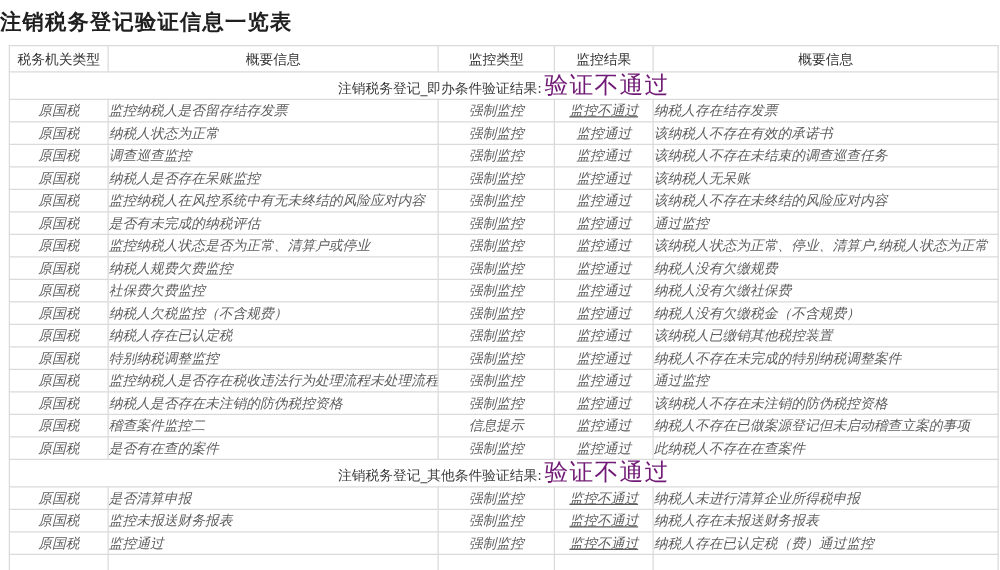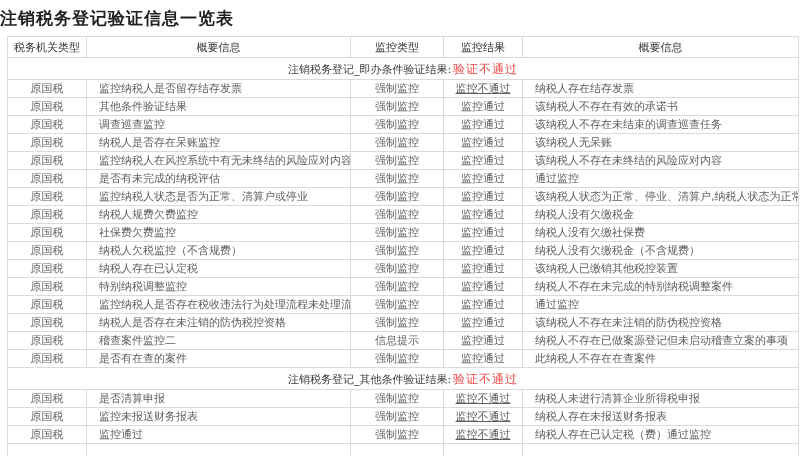--- a/index.html
+++ b/index.html
@@ -43,29 +43,29 @@
   .verify-table th {
     color: #333333;
     font-weight: normal;
     text-align: center;
     background: #ffffff;
   }
   tr.section-row { height: 22px; }
   tr.section-row td { text-align: center; }
   .sec-label { color: #3a3a3a; font-size: 11px; margin-top: 17px; }
   .sec-result {
-    color: #ef4444;
-    font-size: 12px;
+    color: #701a75;
+    font-size: 19px;
     margin-left: 2px;
     letter-spacing: 1px;
   }
-  tr.data-row { height: 18px; }
+  tr.data-row { height: 18px; font-style: italic; }
   tr.data-row td { color: #5e5e5e; }
   td.cell-center { text-align: center; }
-  td.cell-left { text-align: left; padding-left: 12px; }
+  td.cell-left { text-align: left; padding-left: 0; }
   td.res-fail {
     color: #cc3a32;
     text-decoration: underline;
   }
   tr.partial-row { height: 20px; }
 </style>
 </head>
 <body>
 
 <div class="page-title">注销税务登记验证信息一览表</div>
@@ -96,21 +96,21 @@
 
     <tr class="data-row">
       <td class="cell-center">原国税</td>
       <td class="cell-left">监控纳税人是否留存结存发票</td>
       <td class="cell-center">强制监控</td>
       <td class="cell-center res-fail">监控不通过</td>
       <td class="cell-left">纳税人存在结存发票</td>
     </tr>
     <tr class="data-row">
       <td class="cell-center">原国税</td>
-      <td class="cell-left">其他条件验证结果</td>
+      <td class="cell-left">纳税人状态为正常</td>
       <td class="cell-center">强制监控</td>
       <td class="cell-center">监控通过</td>
       <td class="cell-left">该纳税人不存在有效的承诺书</td>
     </tr>
     <tr class="data-row">
       <td class="cell-center">原国税</td>
       <td class="cell-left">调查巡查监控</td>
       <td class="cell-center">强制监控</td>
       <td class="cell-center">监控通过</td>
       <td class="cell-left">该纳税人不存在未结束的调查巡查任务</td>
@@ -141,21 +141,21 @@
       <td class="cell-left">监控纳税人状态是否为正常、清算户或停业</td>
       <td class="cell-center">强制监控</td>
       <td class="cell-center">监控通过</td>
       <td class="cell-left">该纳税人状态为正常、停业、清算户,纳税人状态为正常</td>
     </tr>
     <tr class="data-row">
       <td class="cell-center">原国税</td>
       <td class="cell-left">纳税人规费欠费监控</td>
       <td class="cell-center">强制监控</td>
       <td class="cell-center">监控通过</td>
-      <td class="cell-left">纳税人没有欠缴税金</td>
+      <td class="cell-left">纳税人没有欠缴规费</td>
     </tr>
     <tr class="data-row">
       <td class="cell-center">原国税</td>
       <td class="cell-left">社保费欠费监控</td>
       <td class="cell-center">强制监控</td>
       <td class="cell-center">监控通过</td>
       <td class="cell-left">纳税人没有欠缴社保费</td>
     </tr>
     <tr class="data-row">
       <td class="cell-center">原国税</td>

